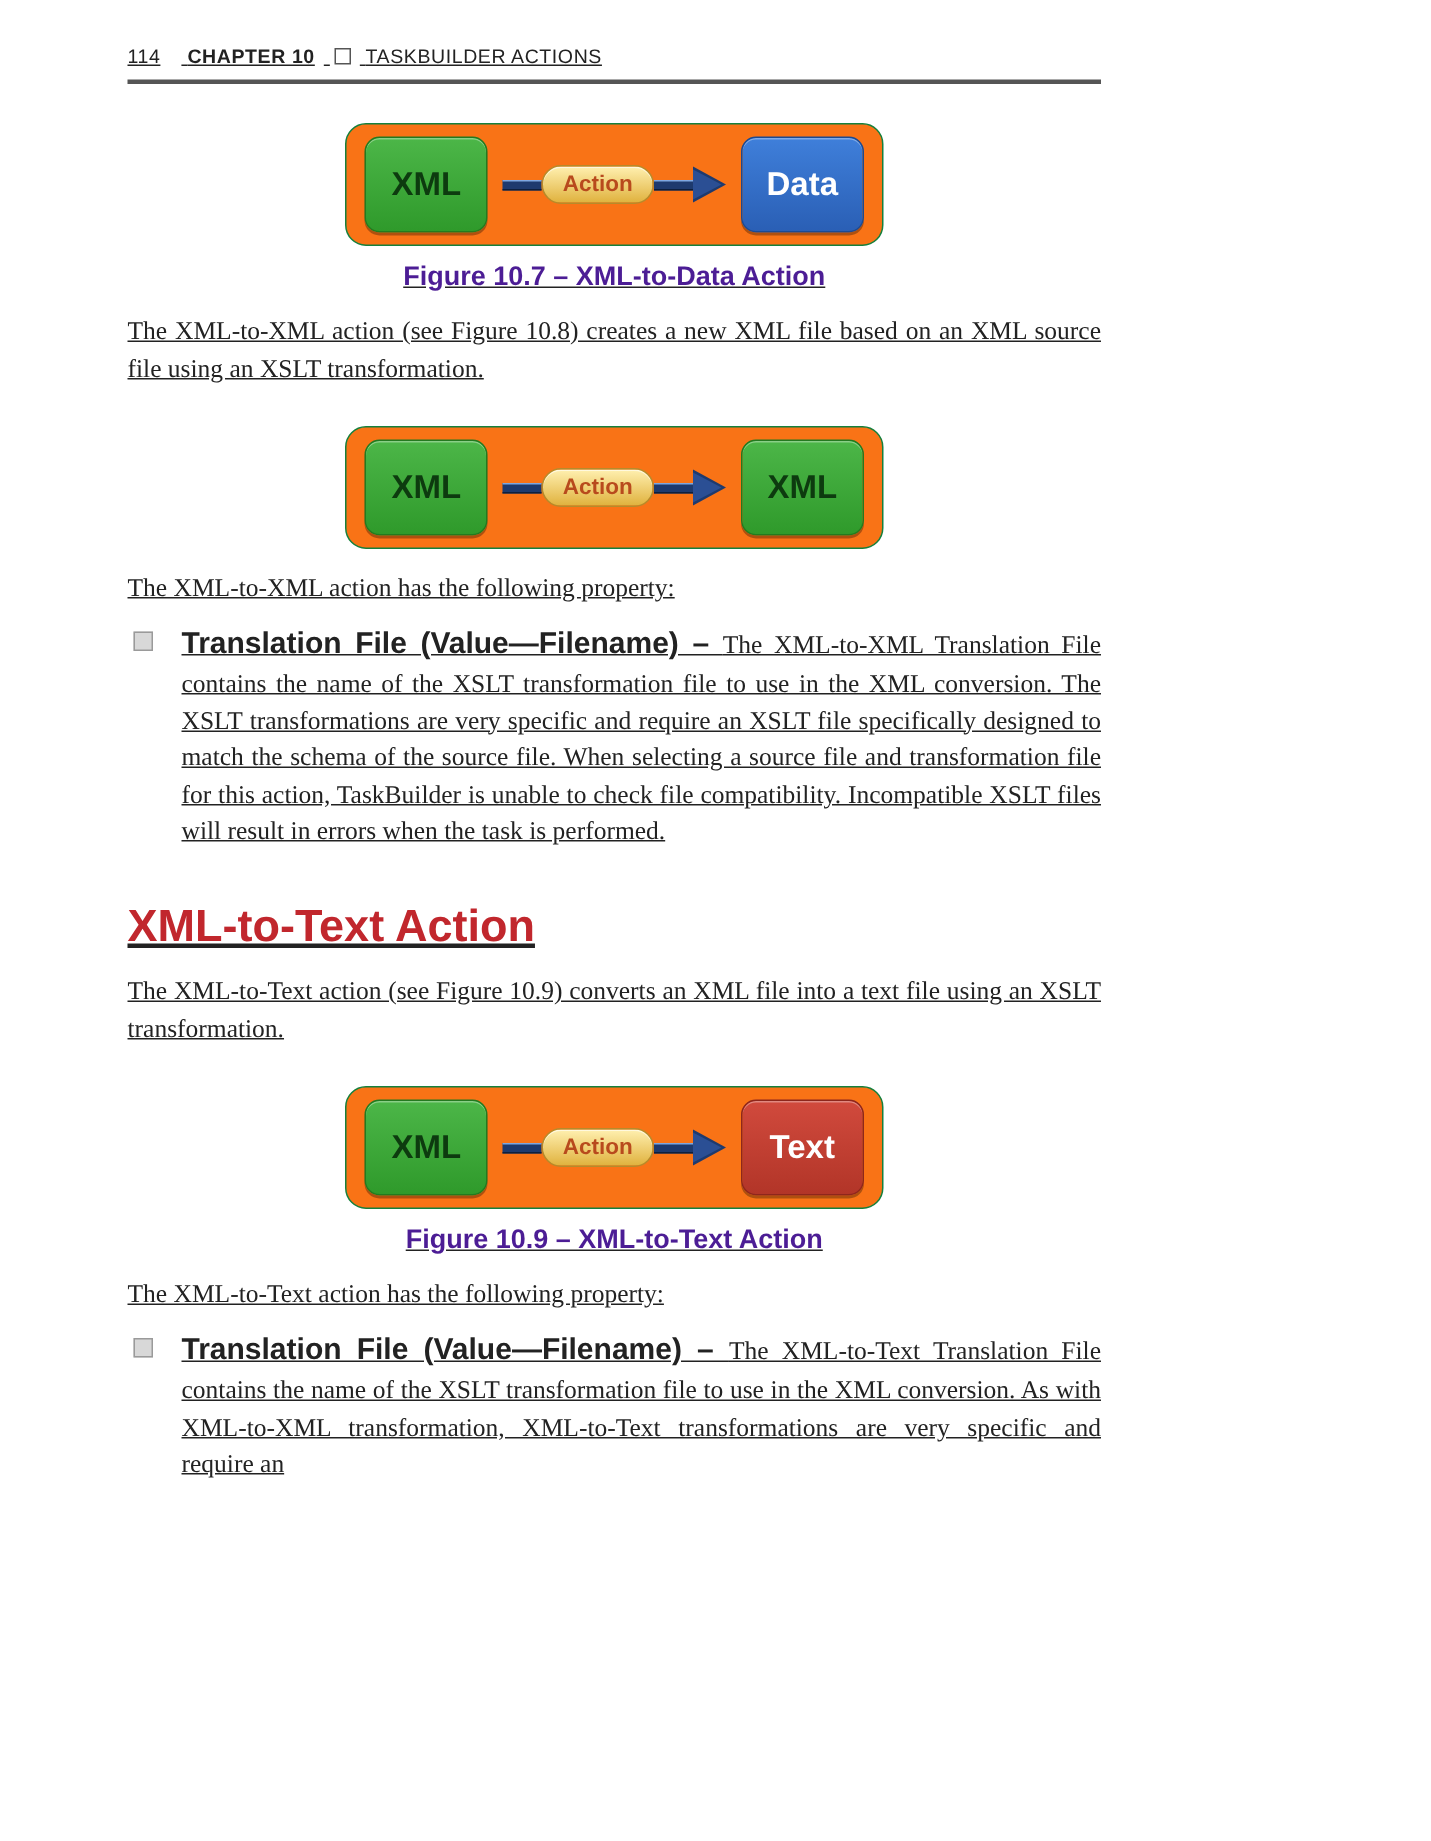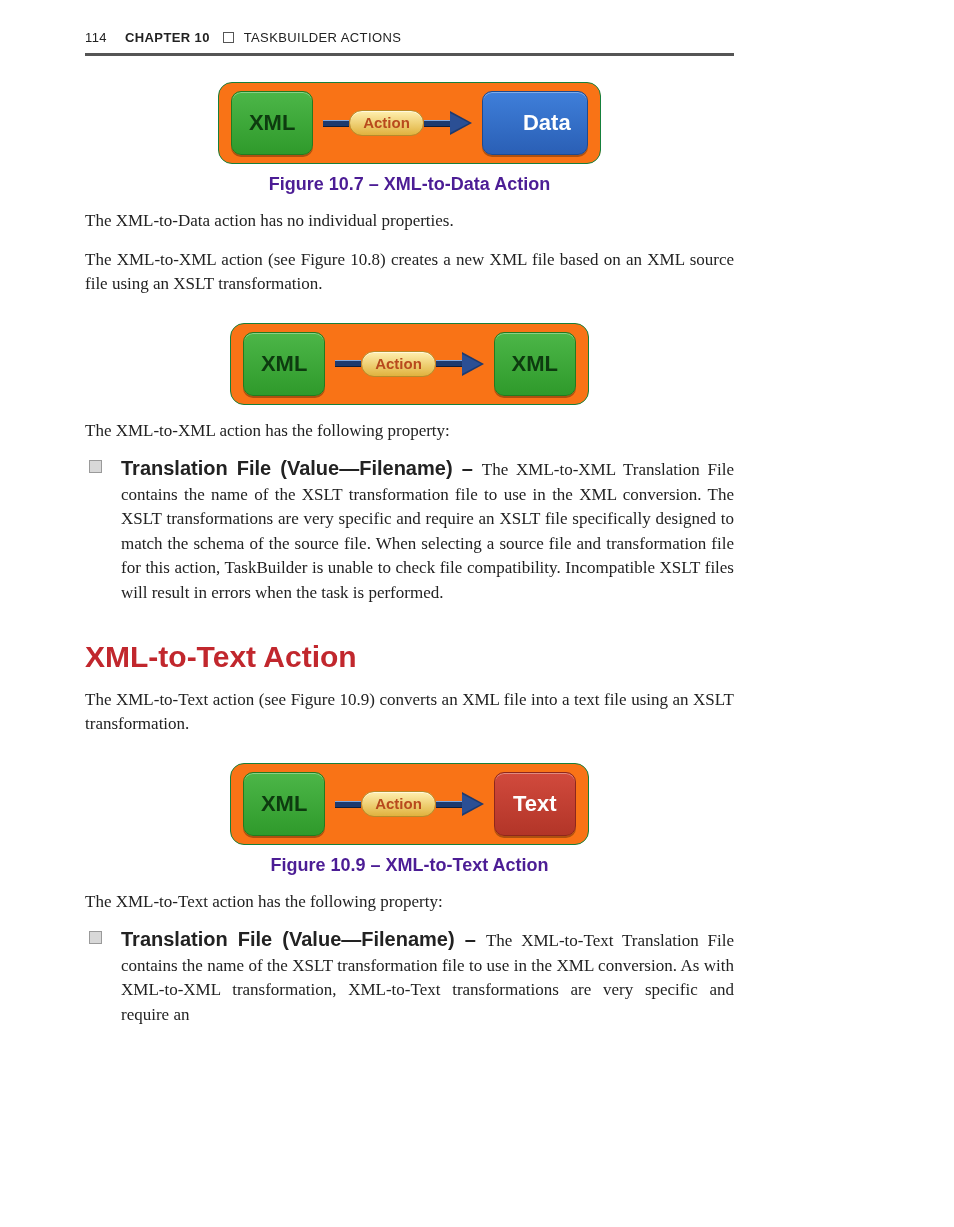--- a/index.html
+++ b/index.html
@@ -7,20 +7,21 @@
     padding: 0;
     background: #ffffff;
     font-family: Georgia, 'Times New Roman', serif;
     color: #222;
   }
   .page {
     width: 794px;
     min-height: 1227px;
     box-sizing: border-box;
     padding: 30px 60px 40px 85px;
+    text-decoration: underline;
   }
   .running-head {
     font-family: Arial, Helvetica, sans-serif;
     font-size: 13px;
     letter-spacing: 0.4px;
     padding-bottom: 8px;
     border-bottom: 3px solid #555;
   }
   .running-head .pnum { font-weight: 400; margin-right: 14px; }
   .running-head .chapter { font-weight: 700; margin-right: 6px; }
@@ -44,21 +45,21 @@
   }
   .tile {
     width: 80px; height: 62px;
     border-radius: 10px;
     display: flex; align-items: center; justify-content: center;
     font-family: Arial, Helvetica, sans-serif;
     font-weight: 800; font-size: 22px;
     box-shadow: 0 2px 0 rgba(0,0,0,0.3), inset 0 1px 0 rgba(255,255,255,0.35);
   }
   .tile.green { background: linear-gradient(#4cb648,#2f9a2b); color:#0d3b0f; border:1px solid #247a20;}
-  .tile.blue  { background: linear-gradient(#3f7fda,#2a5fb5); color:#ffffff; border:1px solid #1d4a91;padding-left:24px;}
+  .tile.blue  { background: linear-gradient(#3f7fda,#2a5fb5); color:#ffffff; border:1px solid #1d4a91;}
   .tile.red   { background: linear-gradient(#d14a3d,#b23528); color:#ffffff; border:1px solid #8e271c;}
   .conn { display:flex; align-items:center;text-align:right; }
   .hline { width:26px; height:5px; background:#1e3a6e; border-top:1px solid #7fa7e0; border-bottom:1px solid #0e1f3d;}
   .pill {
     padding: 3px 13px 4px 13px;
     border-radius: 14px;
     background: linear-gradient(#fff0b0,#e0b23e);
     color:#b84a1d;
     font-family: Arial, Helvetica, sans-serif;
     font-weight: 800; font-size: 15px;
@@ -114,21 +115,20 @@
               <polygon points="0,2 22,14 0,26" fill="#1e3a6e"></polygon>
               <polygon points="0,4 19,14 0,24" fill="#2b4f94"></polygon>
             </svg>
       </div>
     </div>
     <div class="tile blue">Data</div>
   </div>
   <div class="figure-caption">Figure 10.7 – XML-to-Data Action</div>
 </div>
 
-<p class="body">The XML-to-Data action has no individual properties.</p>
 
 <p class="body">The XML-to-XML action (see Figure 10.8) creates a new XML file based on an XML source file using an XSLT transformation.</p>
 
 <div class="figure-block">
   <div class="diagram">
     <div class="tile green">XML</div>
     <div class="conn">
       <div class="hline"></div>
       <div class="pill">Action</div>
       <div class="hline"></div>

